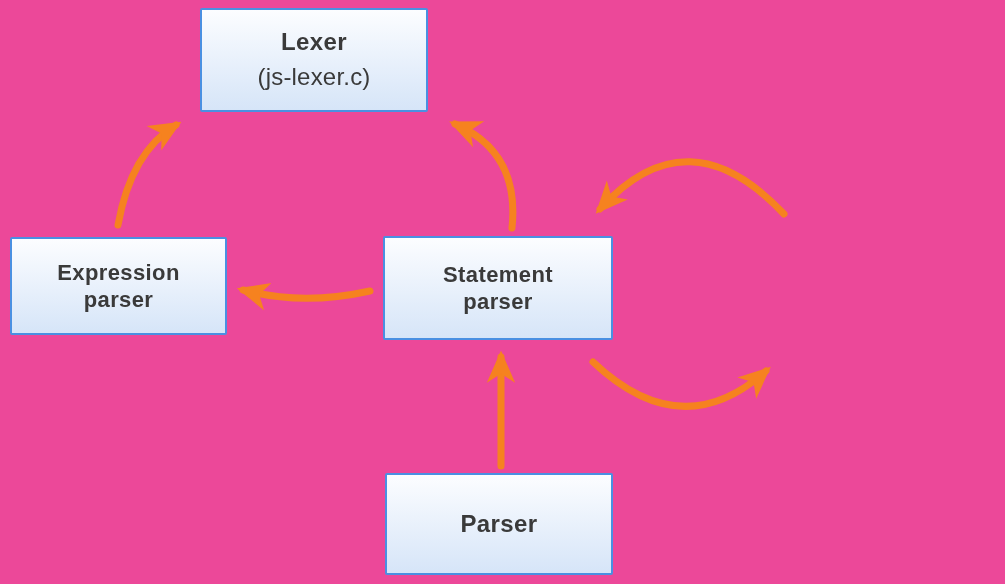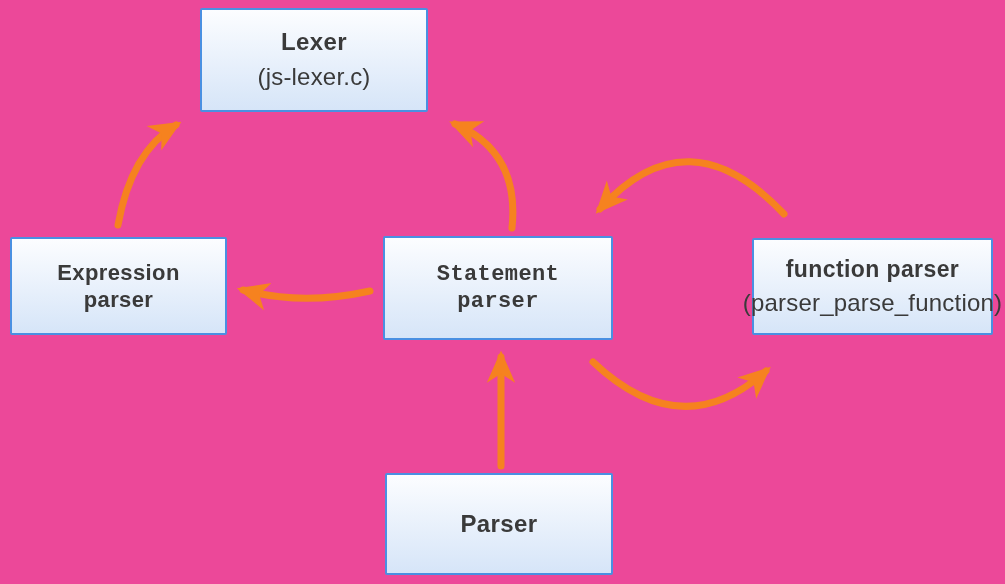--- a/index.html
+++ b/index.html
@@ -76,27 +76,23 @@
   <div class="node" id="node-lexer" style="left:200px; top:8px; width:228px; height:104px;">
     <div class="node-title">Lexer</div>
     <div class="node-subtitle">(js-lexer.c)</div>
   </div>
 
   <div class="node" id="node-expression-parser" style="left:10px; top:237px; width:217px; height:98px;">
     <div class="node-title">Expression
 parser</div>
   </div>
 
-  <div class="node" id="node-statement-parser" style="left:383px; top:236px; width:230px; height:104px;font-family:Liberation Mono, monospace;">
+  <div class="node" id="node-statement-parser" style="left:383px; top:236px; width:230px; height:104px;">
     <div class="node-title">Statement
 parser</div>
   </div>
 
-  <div class="node" id="node-function-parser" style="left:752px; top:238px; width:241px; height:97px;">
-    <div class="node-title">function parser</div>
-    <div class="node-subtitle">(parser_parse_function)</div>
-  </div>
 
   <div class="node" id="node-parser" style="left:385px; top:473px; width:228px; height:102px;">
     <div class="node-title">Parser</div>
   </div>
 
 </div>
 
 </body></html>

